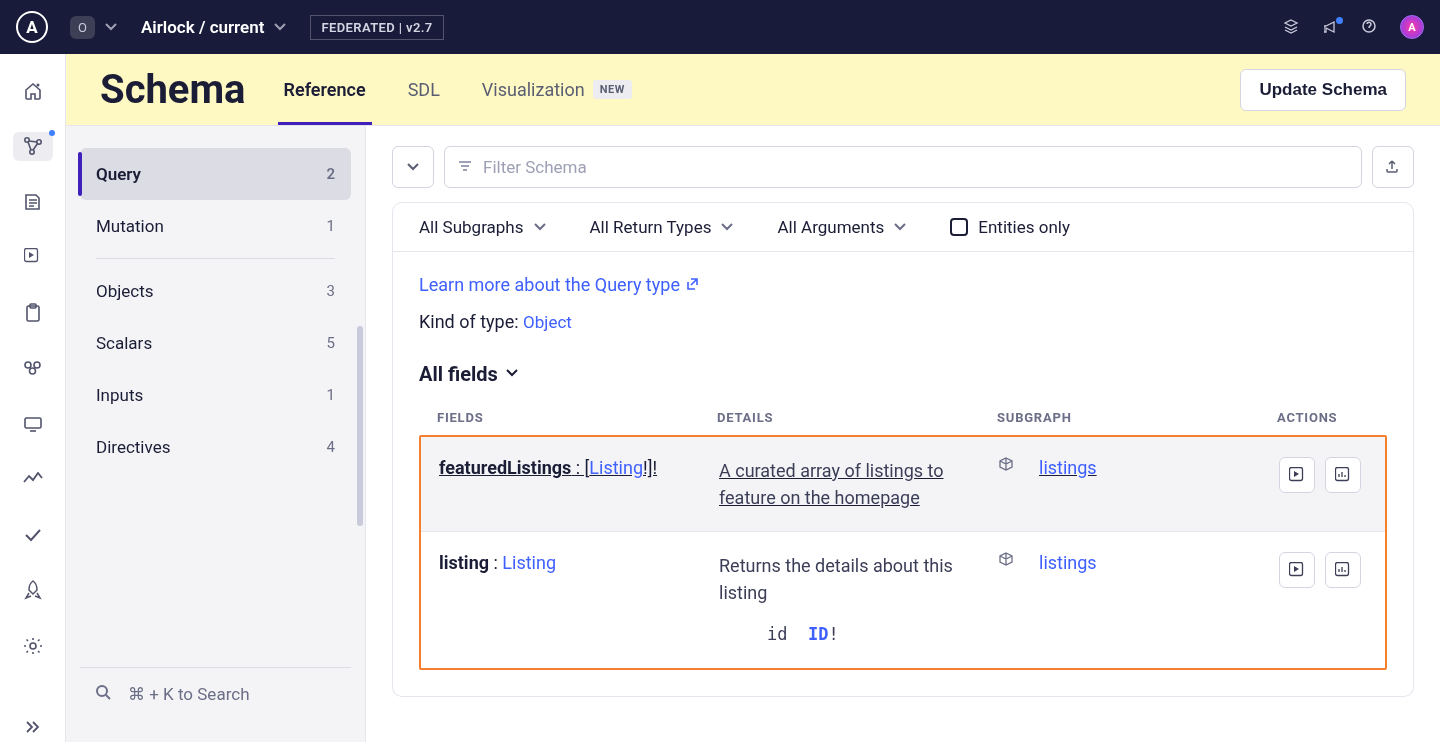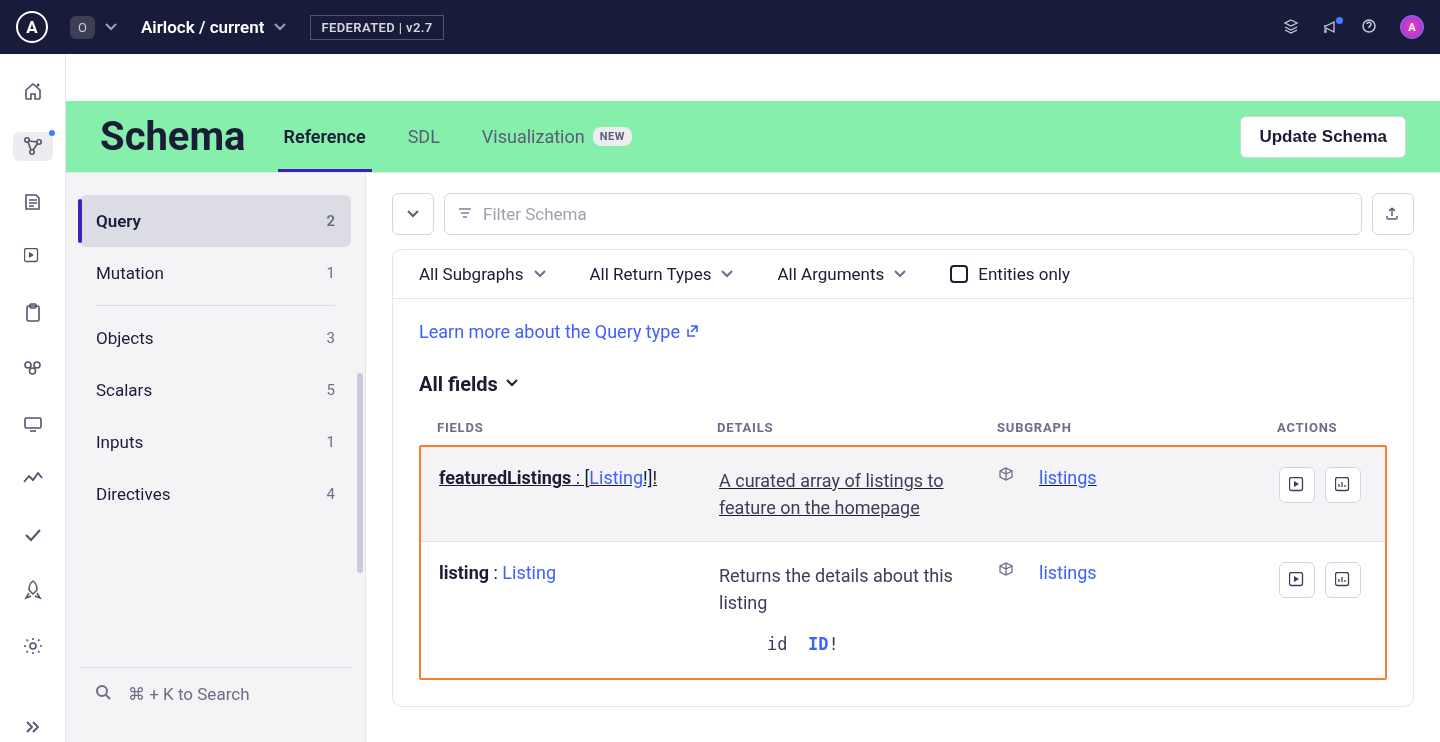--- a/index.html
+++ b/index.html
@@ -110,22 +110,21 @@
   
 
   
   .main-area { flex: 1; display: flex; flex-direction: column; min-width: 0;}
   .header-row {
     border-bottom: 1px solid #e5e6ed;
     display: flex;
     align-items: center;
     height: 72px;
     padding: 0 34px 0 0;
-    background: #86efac;
-    margin-top: 47px;
+    background: #fef9c3;
   }
   .header-row .page-title { margin-left: 34px; margin-right: 38px;}
   .tabs { display: flex; gap: 42px; align-items: center; height: 100%; }
   .tab {
     font-size: 18px;
     color: #5a5e73;
     height: 100%;
     display: flex;
     align-items: center;
     position: relative;
@@ -137,21 +136,21 @@
     bottom: 0; left: -6px; right: -6px;
     height: 3px;
     background: #3f20ba;
   }
   .new-badge {
     background: #ececf1;
     color: #5a5e73;
     font-size: 11px;
     font-weight: 700;
     padding: 3px 7px;
-    border-radius: 8px;
+    border-radius: 3px;
     margin-left: 8px;
     letter-spacing: 0.05em;
   }
   .header-spacer { flex: 1; }
   .update-btn {
     border: 1px solid #d4d5e2;
     background: #fff;
     padding: 10px 18px;
     border-radius: 6px;
     font-size: 17px;
@@ -565,20 +564,23 @@
           </div>
         </div>
 
         <div class="panel">
           <a class="learn-link">
             <span>Learn more about the Query type</span>
             <svg width="14" height="14">
                 <use href="#i-extlink"></use>
               </svg>
           </a>
+          <div class="kind-row">
+            <span>Kind of type: </span><a class="type-link">Object</a>
+          </div>
           <div class="all-fields">
             <span>All fields</span>
             <svg width="14" height="10">
                 <use href="#i-chev-down"></use>
               </svg>
           </div>
 
           <div class="fields-table">
             <div class="ft-head">
               <div>FIELDS</div>

